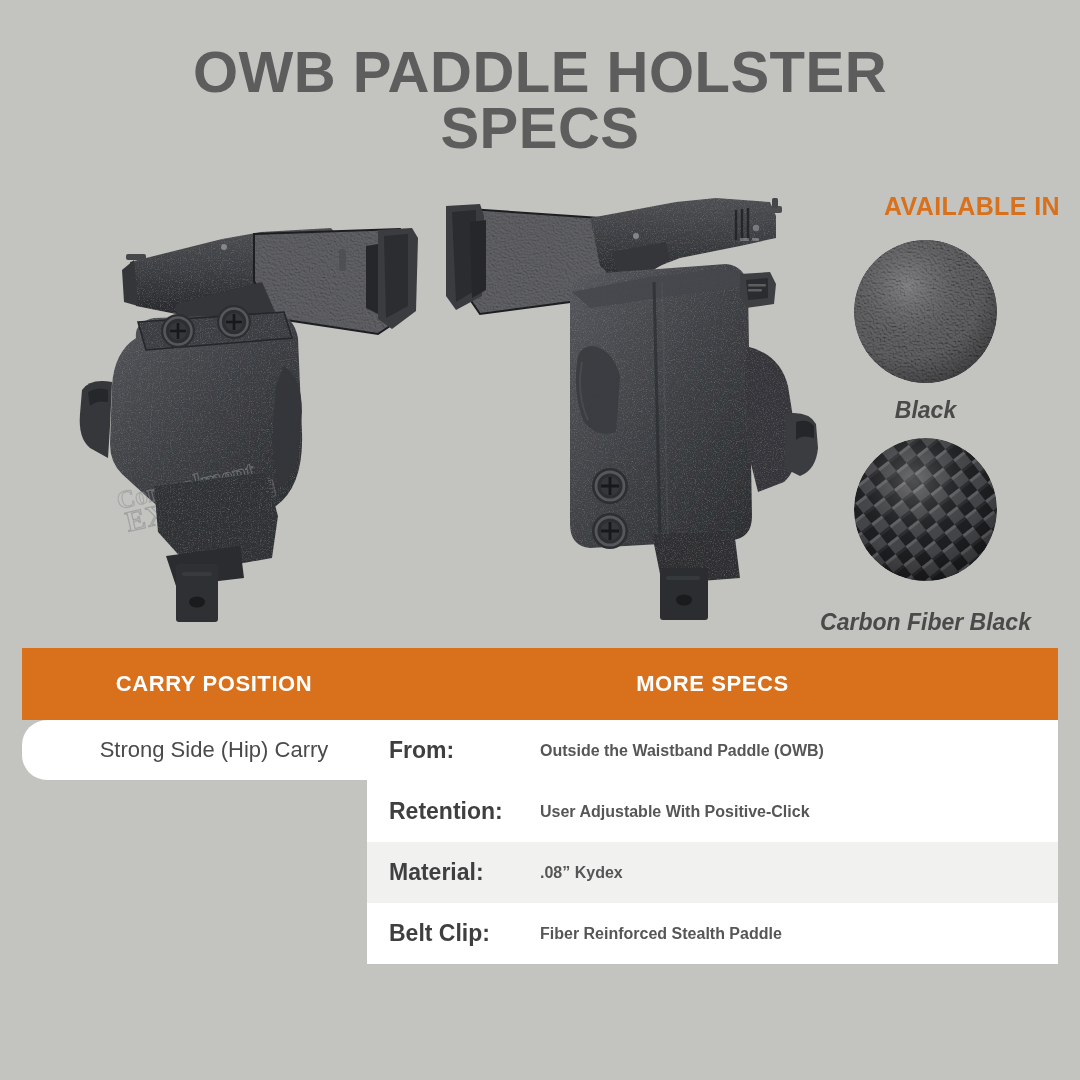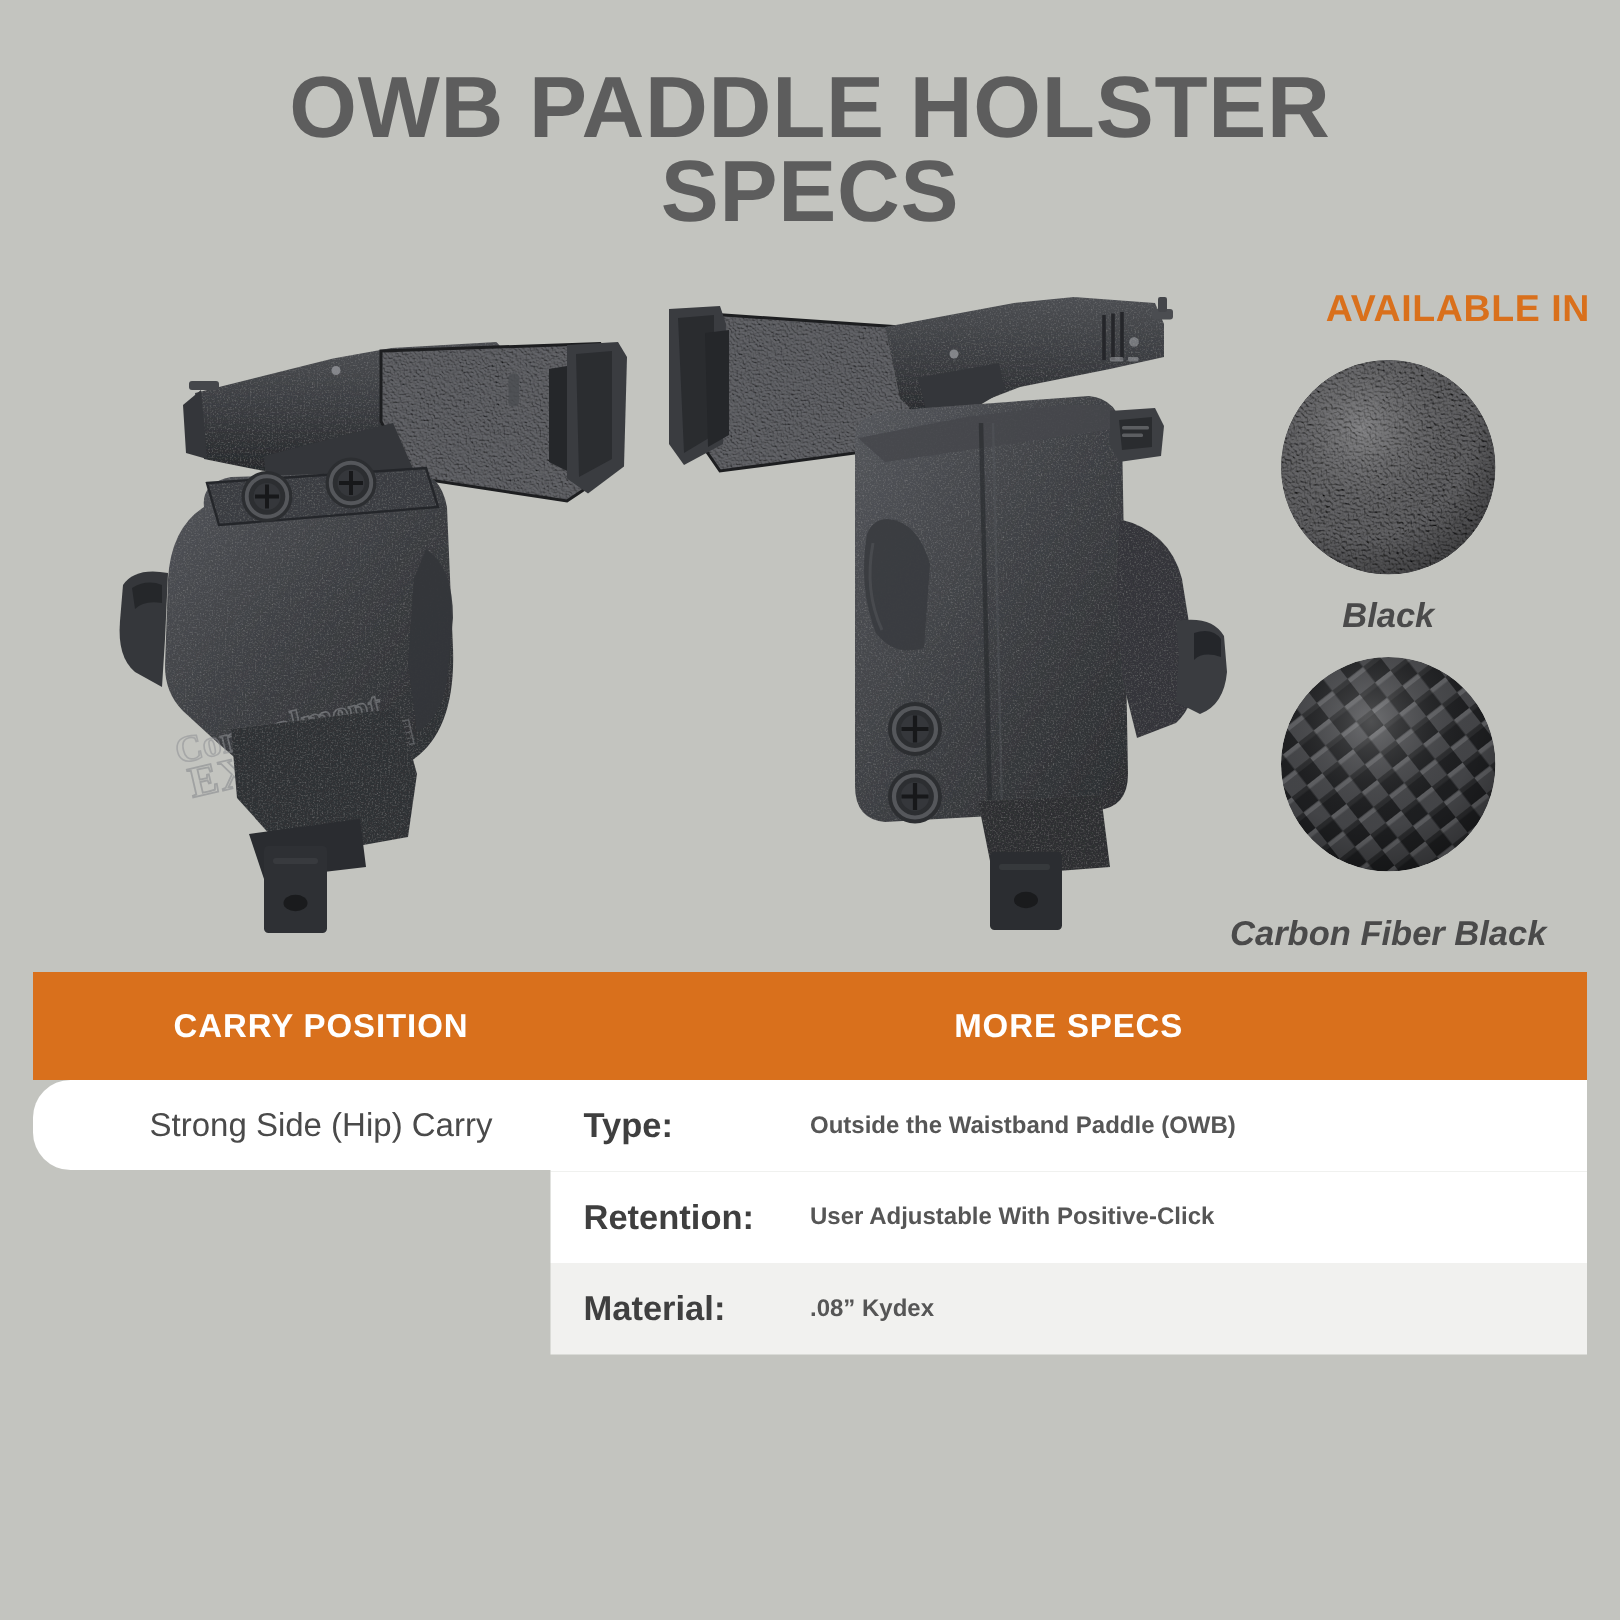--- a/index.html
+++ b/index.html
@@ -383,28 +383,32 @@
 
 <div class="tbl carry-tbl">
   <div class="tbl-head">CARRY POSITION</div>
   <div class="carry-row odd">Strong Side (Hip) Carry</div>
 </div>
 
 <div class="tbl specs-tbl">
   <div class="tbl-head">MORE SPECS</div>
 
   <div class="spec-row odd">
-    <span class="spec-label">Type:</span>
+    <span class="spec-label">From:</span>
     <span class="spec-value">Outside the Waistband Paddle (OWB)</span>
   </div>
 
 
   <div class="spec-row odd">
     <span class="spec-label">Retention:</span>
     <span class="spec-value">User Adjustable With Positive-Click</span>
   </div>
 
   <div class="spec-row even">
     <span class="spec-label">Material:</span>
     <span class="spec-value">.08” Kydex</span>
   </div>
 
+  <div class="spec-row odd">
+    <span class="spec-label">Belt Clip:</span>
+    <span class="spec-value">Fiber Reinforced Stealth Paddle</span>
+  </div>
 </div>
 
 </body></html>

